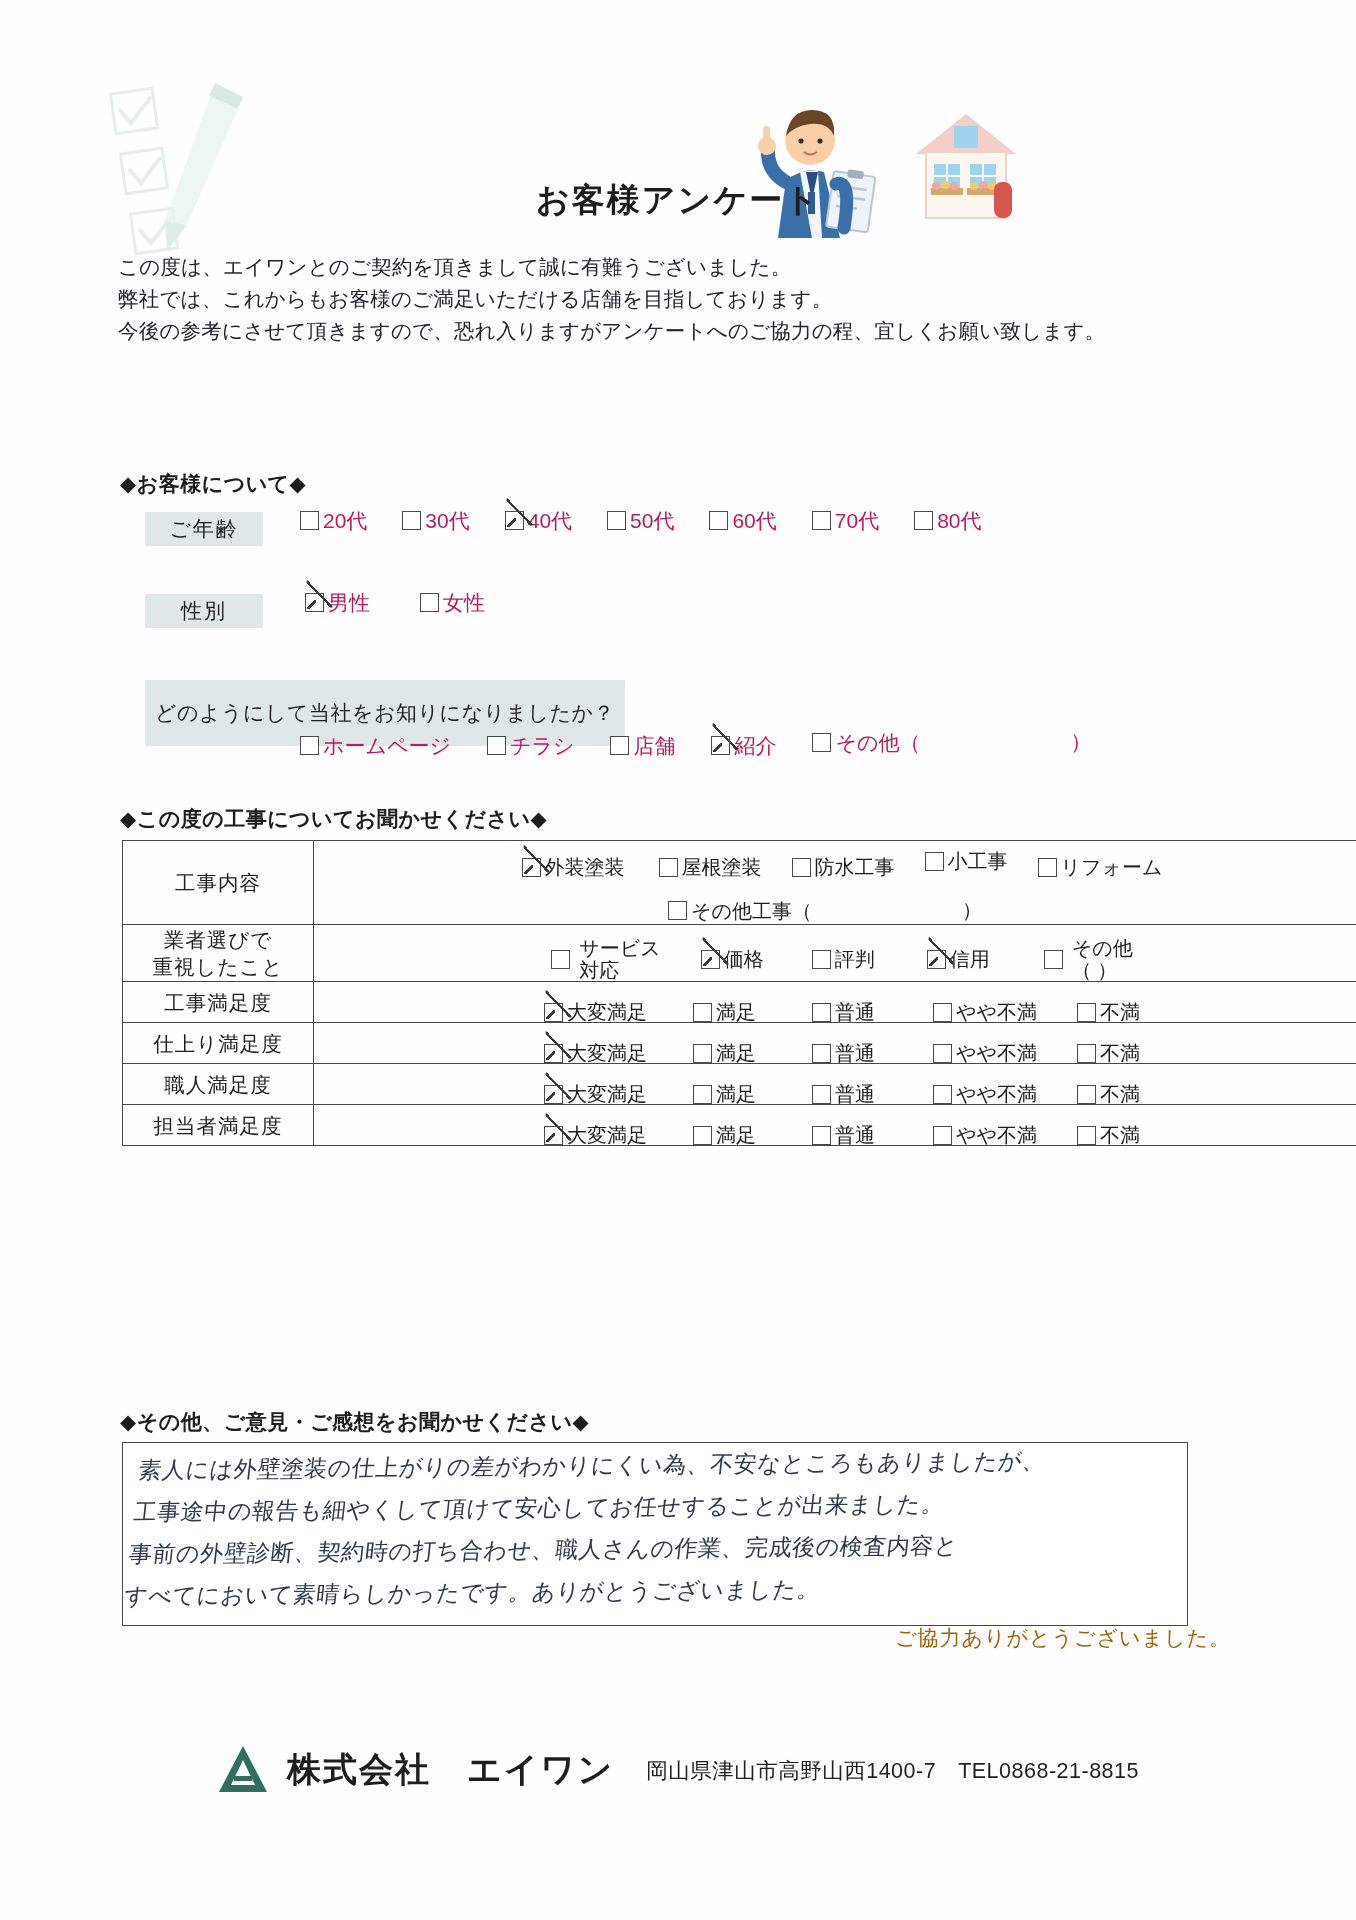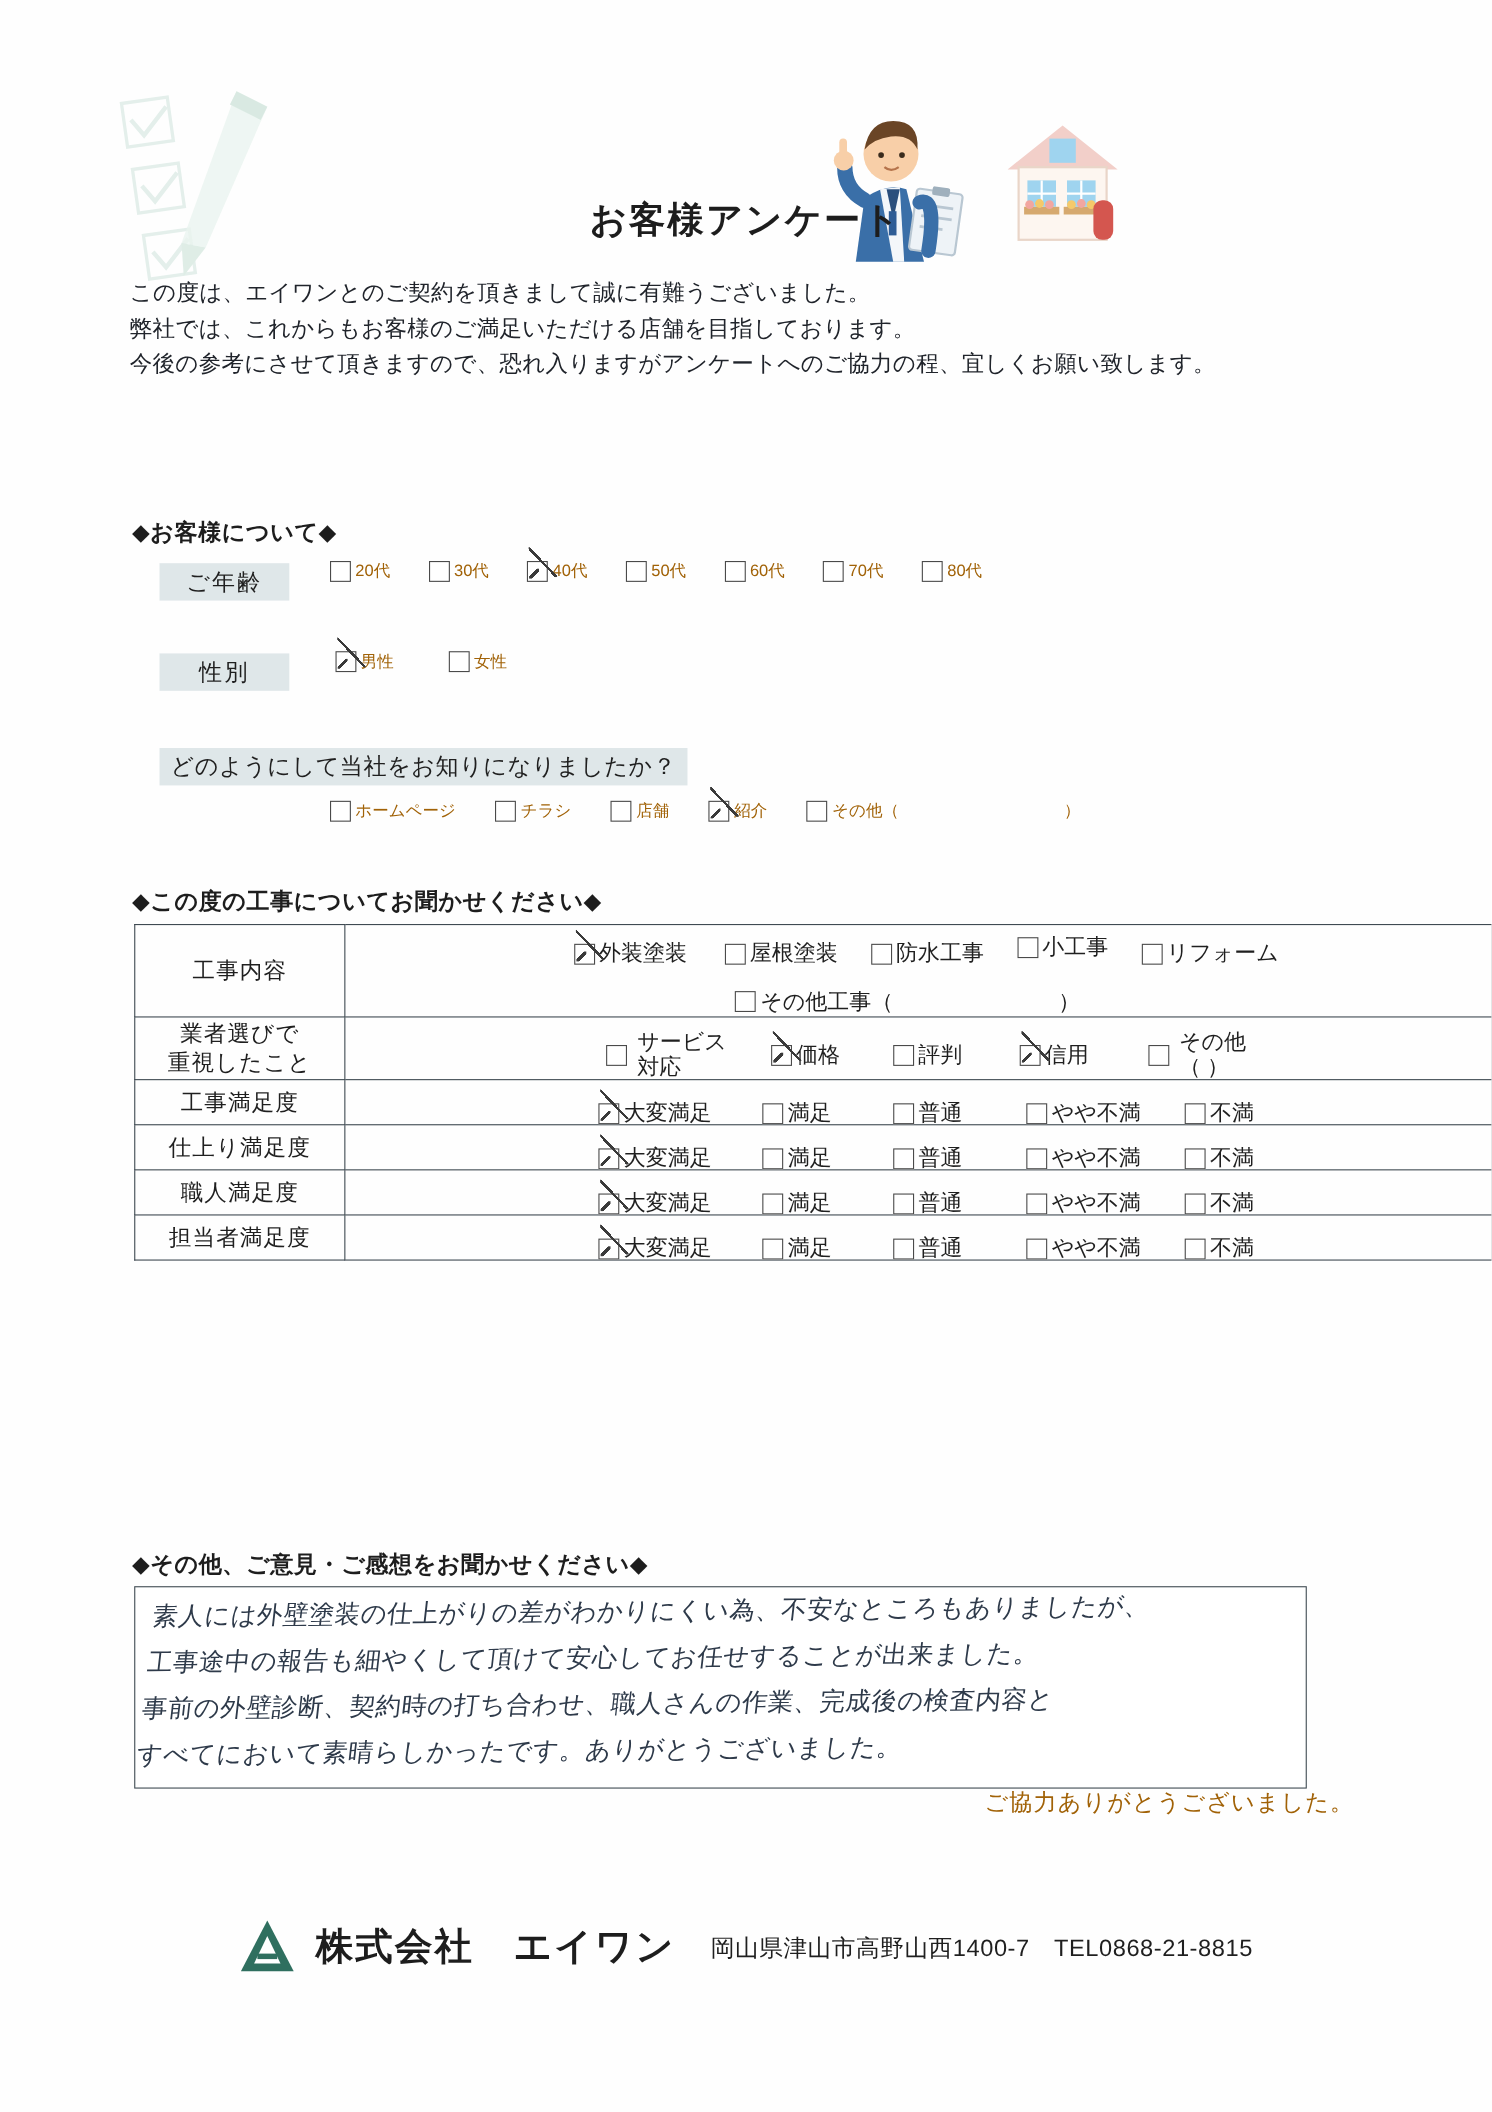--- a/index.html
+++ b/index.html
@@ -87,31 +87,31 @@
     color: #1f1f1f;
     display: flex;
     align-items: center;
     justify-content: center;
     letter-spacing: 2px;
     white-space: nowrap;
   }
   #label-age    { left: 145px; top: 512px; width: 118px; height: 34px; }
   #label-gender { left: 145px; top: 594px; width: 118px; height: 34px; }
   #label-howknow {
-    left: 145px; top: 680px; height: 34px; padding: 0 10px;
+    left: 145px; top: 680px; height: 34px; padding: 16px 10px;
     justify-content: flex-start; letter-spacing: 0.5px;
   }
 
   
   .opt-row {
     position: absolute;
     display: flex;
-    align-items: flex-start;
-    font-size: 15px;
-    color: #a16207;
+    align-items: flex-end;
+    font-size: 21px;
+    color: #be185d;
     white-space: nowrap;
   }
   #row-age     { left: 300px; top: 510px; }
   #row-gender  { left: 305px; top: 592px; }
   #row-howknow { left: 300px; top: 728px; }
 
   .opt {
     display: flex;
     align-items: center;
     position: relative;

